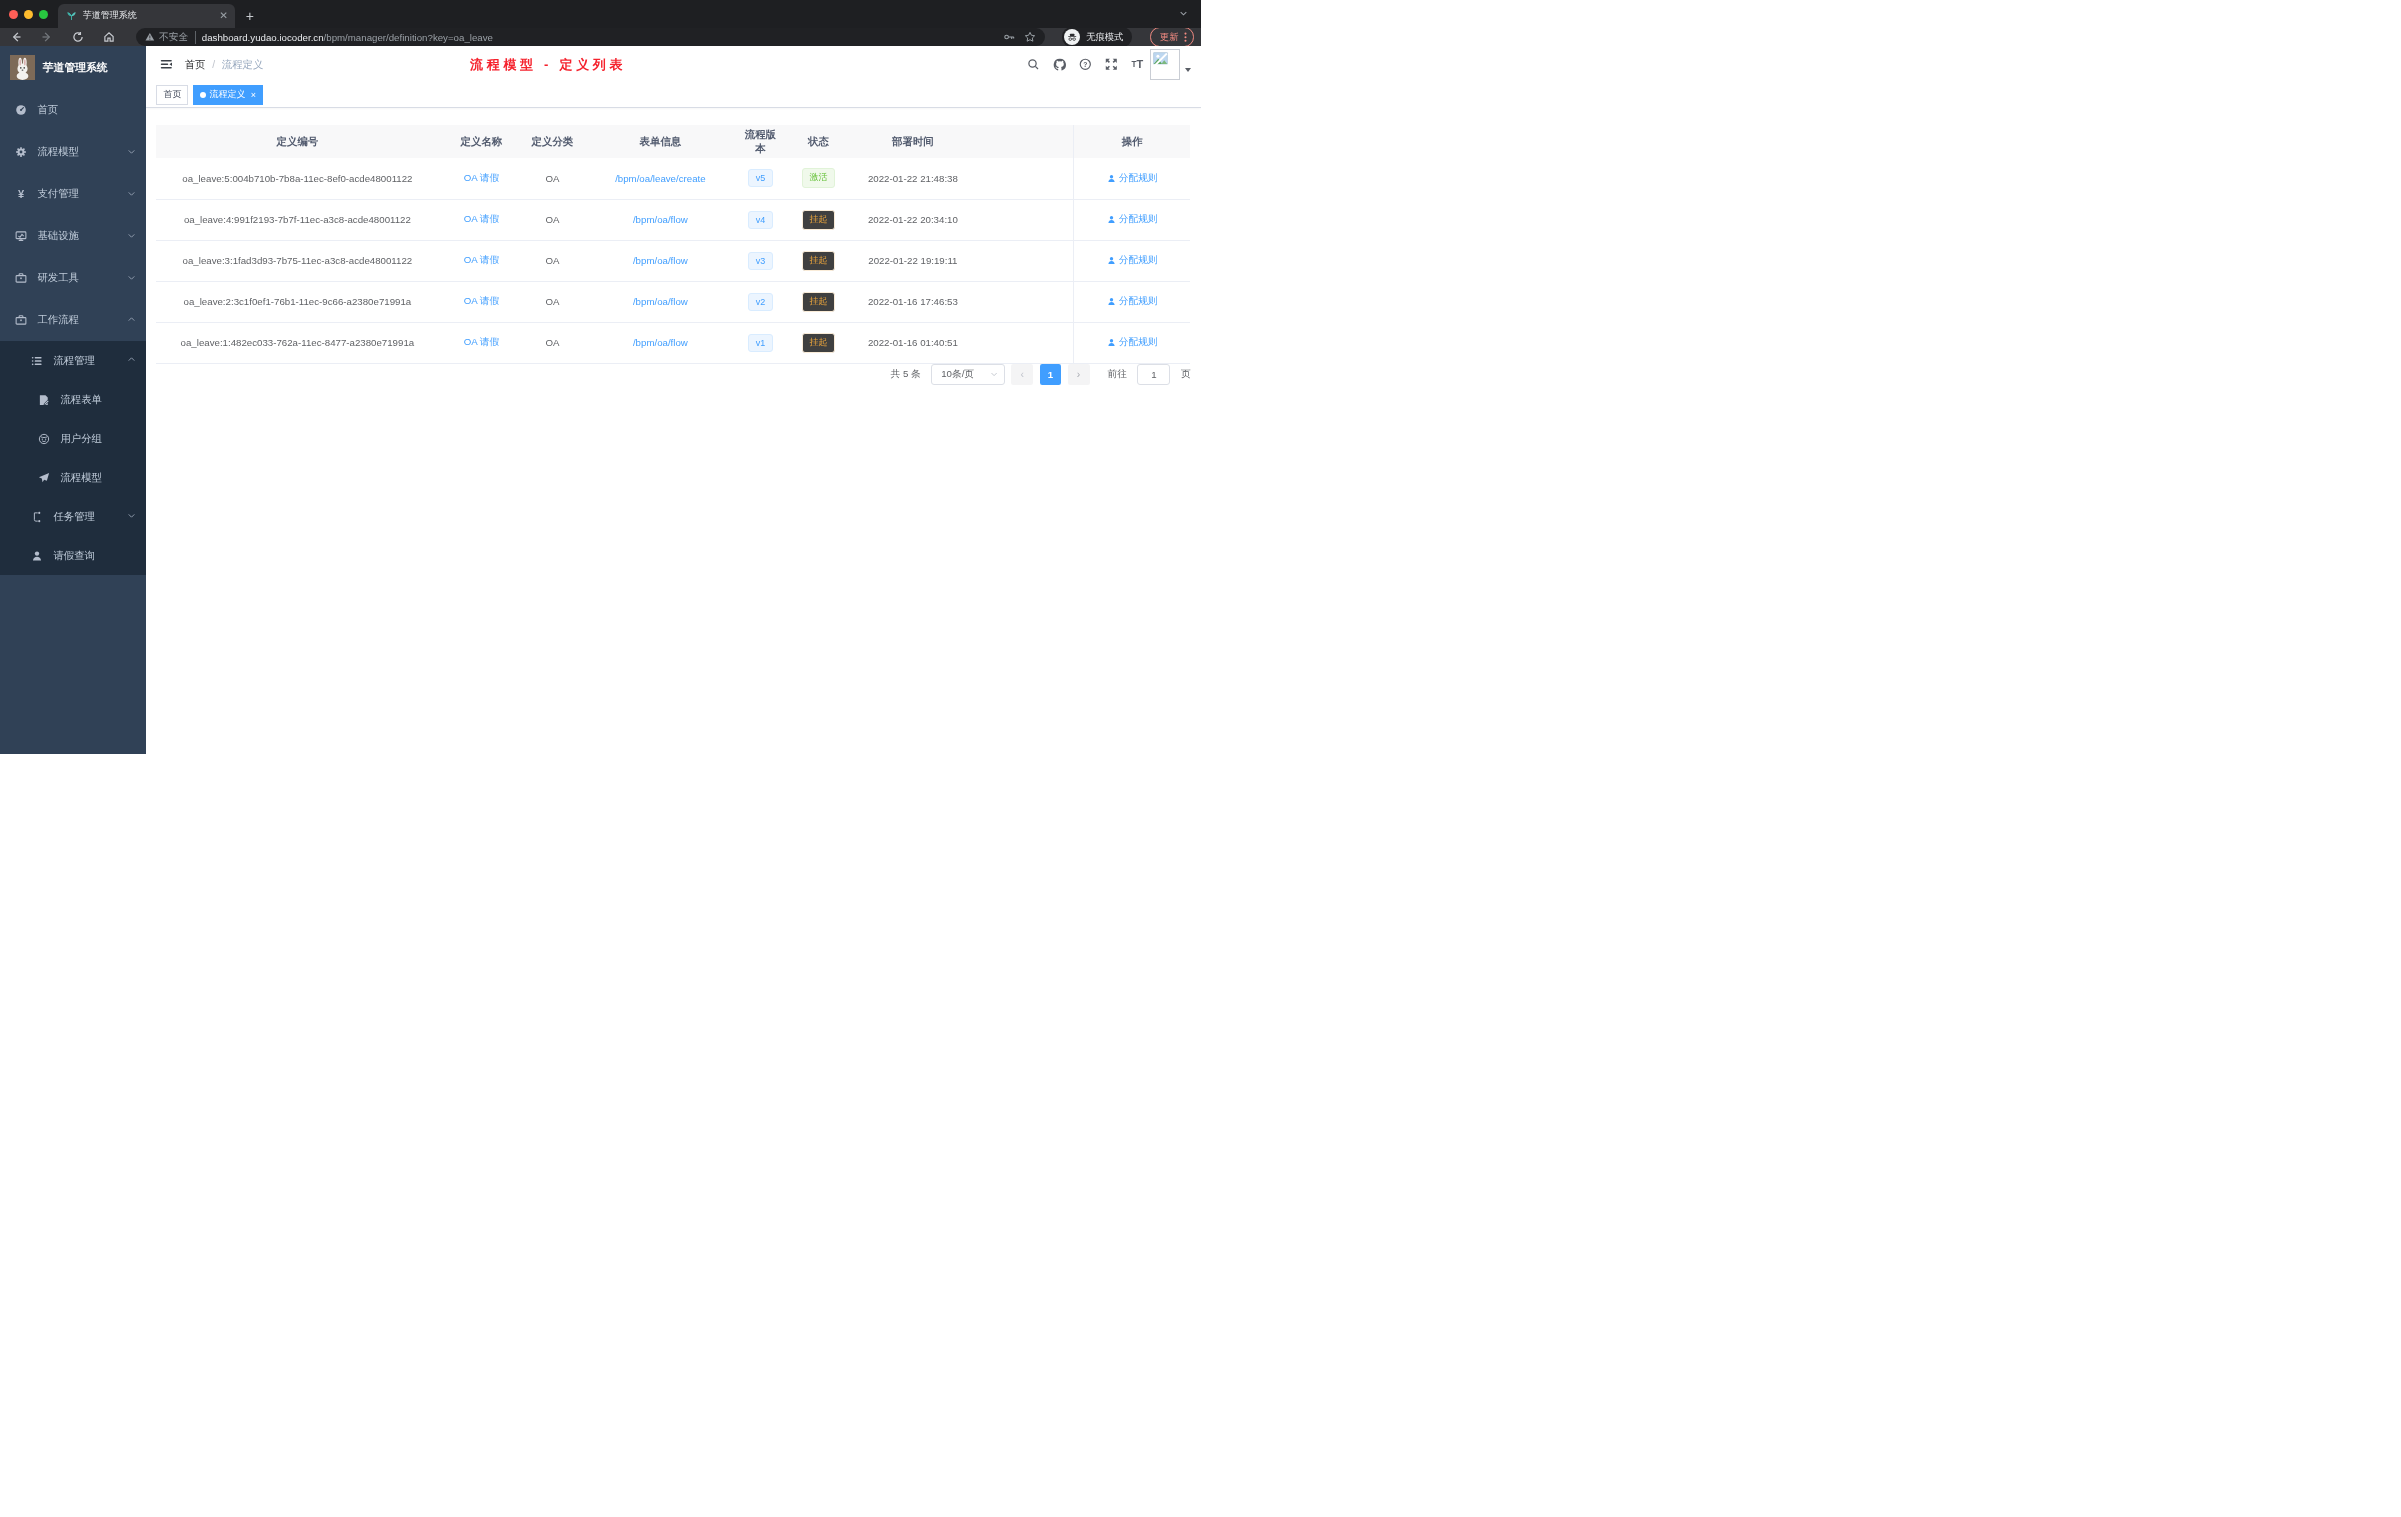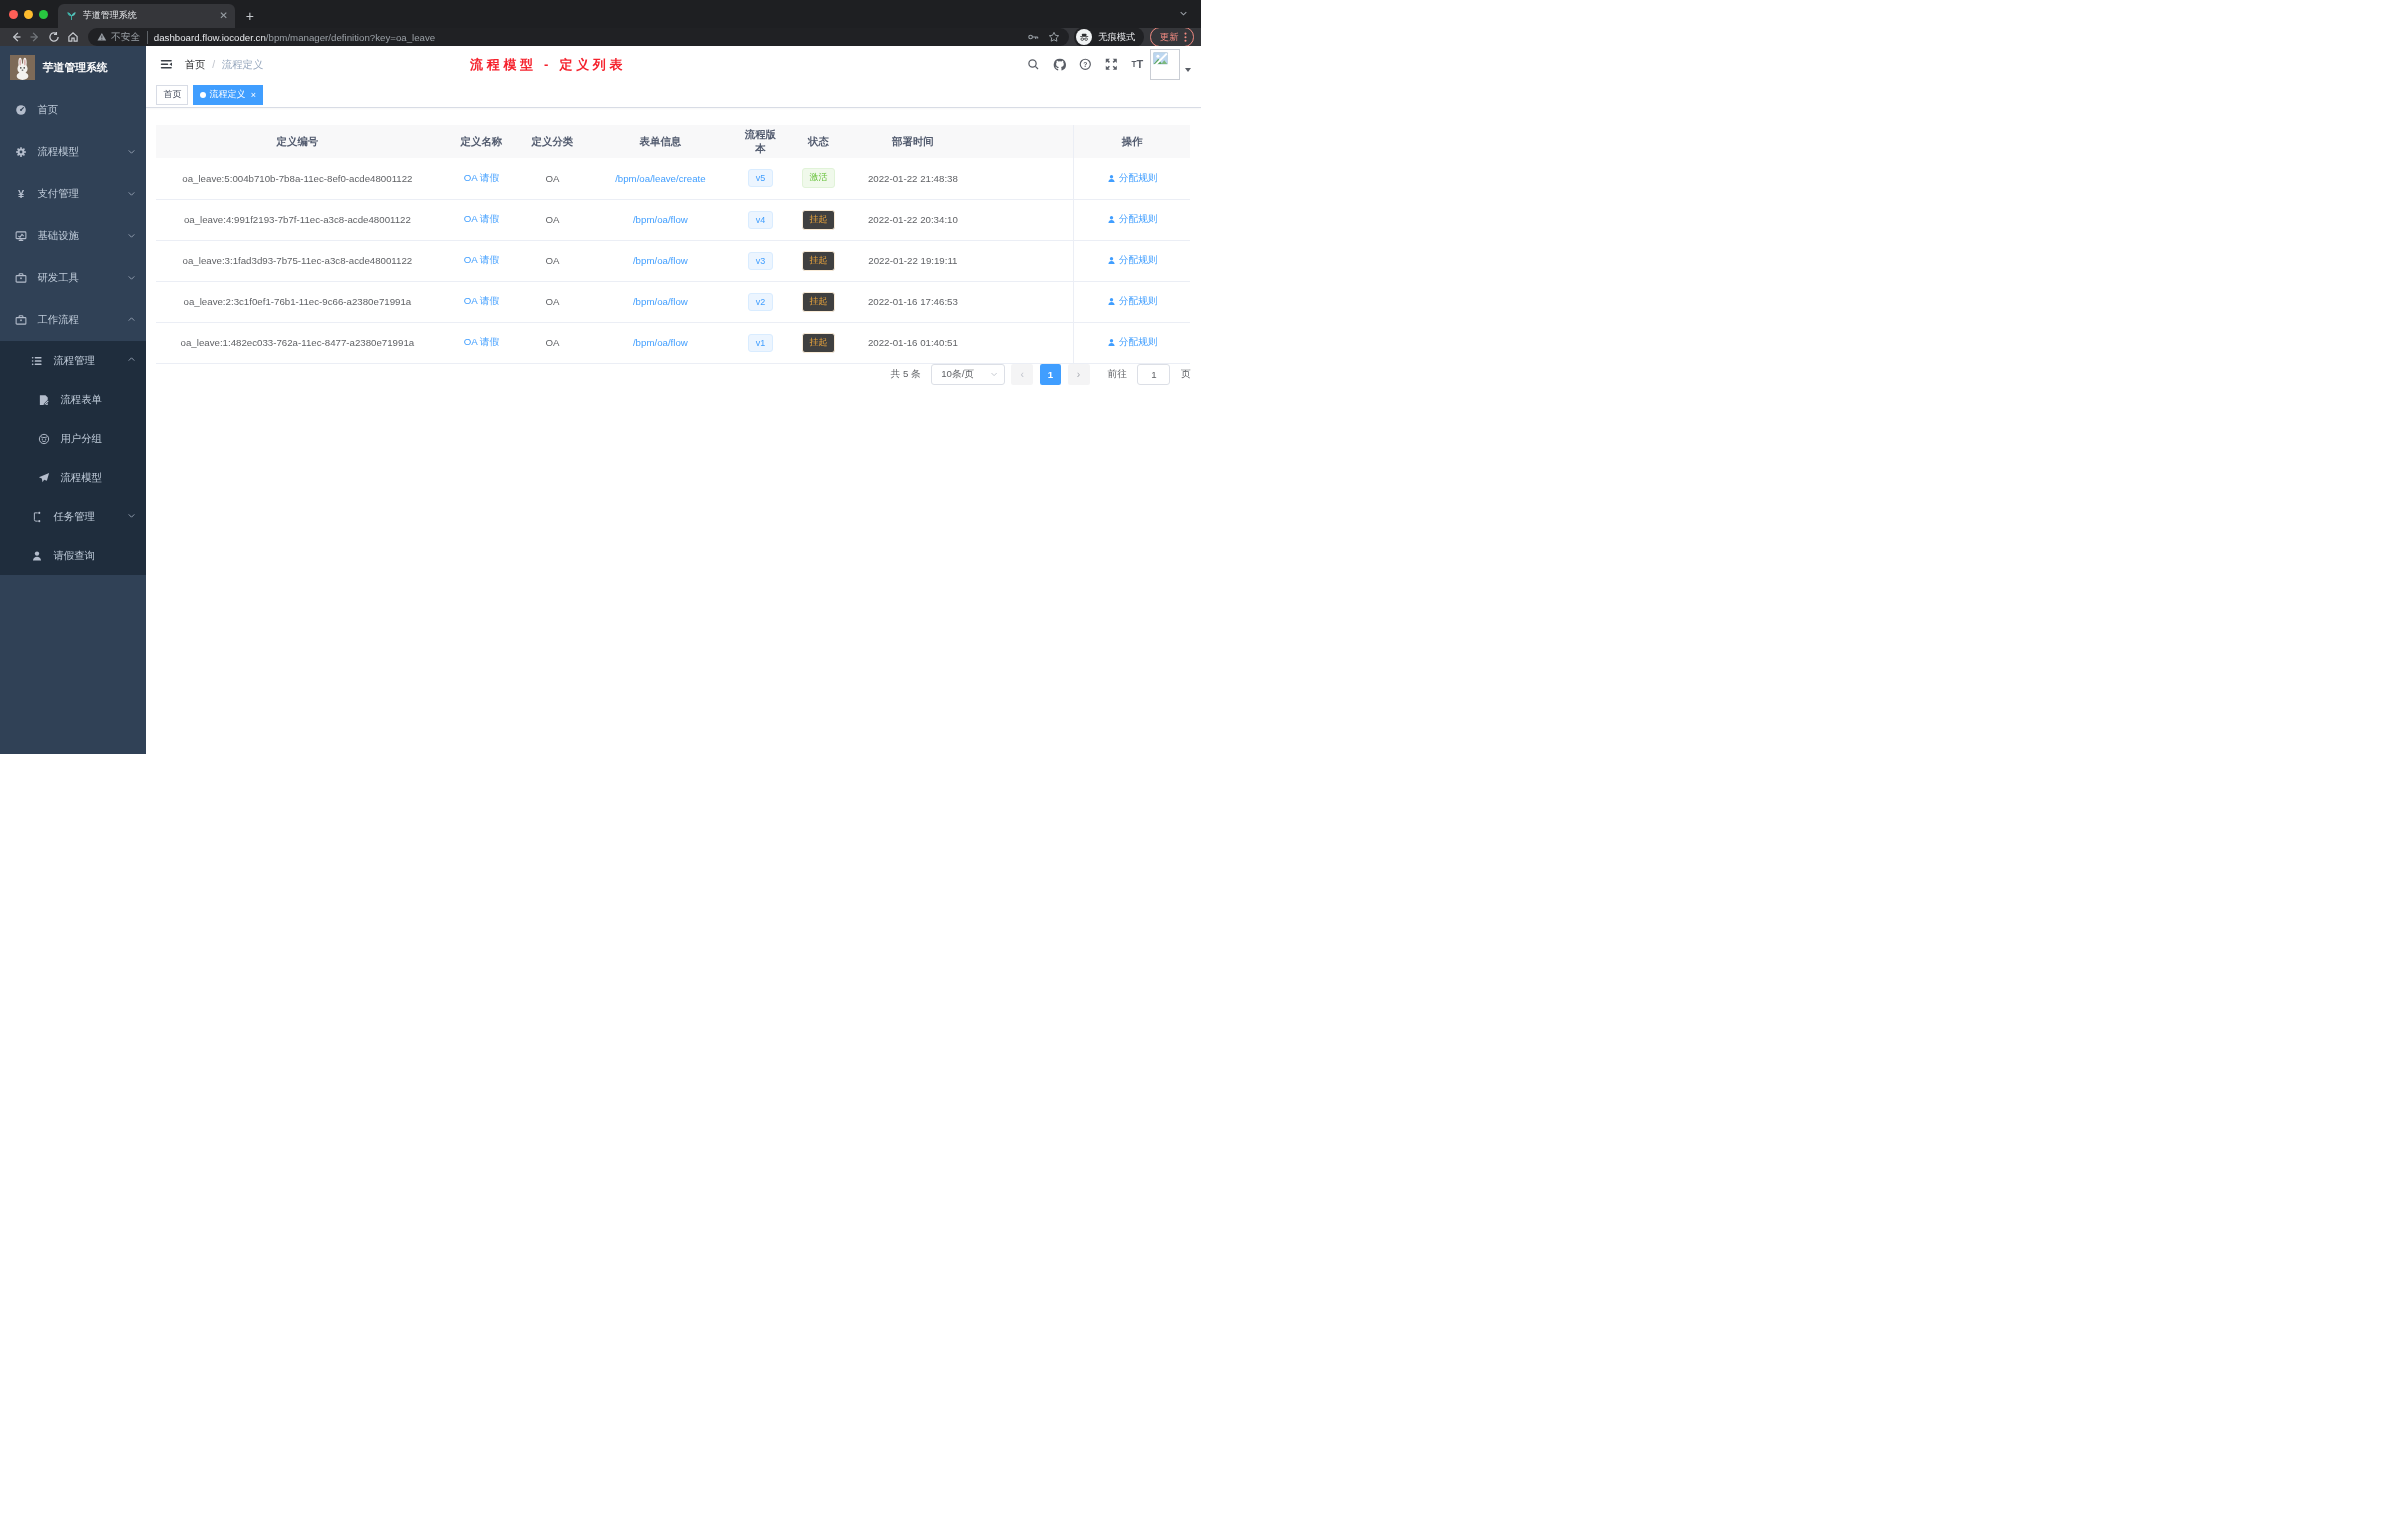--- a/index.html
+++ b/index.html
@@ -10,21 +10,21 @@
   .tabstrip { height:28px; background:#1e1f22; display:flex; align-items:flex-end; position:relative; }
   .traffic { display:flex; gap:6px; align-items:center; height:28px; padding:0 10.4px 0 9px; }
   .dot { width:9px; height:9px; border-radius:50%; }
   .dot.r{background:#ff5f57}.dot.y{background:#febc2e}.dot.g{background:#28c840}
   .tab { width:177px; height:24.5px; background:#35363a; border-radius:6px 6px 0 0; display:flex; align-items:center; padding:0 7.4px; gap:6px; }
   .tab-title { color:#e8eaed; font-size:9px; flex:1; white-space:nowrap; overflow:hidden; }
   .tab-close { color:#9aa0a6; font-size:10.4px; line-height:1; cursor:default; }
   .newtab { color:#c7cacf; font-size:14px; margin-left:10.4px; padding-bottom:4.5px; }
   .strip-caret { position:absolute; right:13.4px; top:7.4px; color:#9aa0a6; }
 
-  .toolbar { height:18px; background:#35363a; display:flex; align-items:center; padding:0 7.4px; gap:1px; }
+  .toolbar { height:18px; background:#35363a; display:flex; align-items:center; padding:0 7.4px; gap:13px; }
   .navbtn { width:18px; height:18px; display:flex; align-items:center; justify-content:center; color:#c7cacf; }
   .navbtn.dis { color:#74787d; }
   .urlbar { flex:1; height:18px; background:#202124; border-radius:9px; display:flex; align-items:center; padding:0 9px; gap:6px; margin:0 4.5px; }
   .sec-chip { display:flex; align-items:center; gap:4.5px; color:#9aa0a6; font-size:9.7px; padding-right:6.7px; border-right:0.7px solid #5f6368; }
   .url { font-size:9.7px; color:#e8eaed; white-space:nowrap; flex:1; }
   .url .path { color:#9aa0a6;margin-top:40px; }
   .urlbar-icons { display:flex; align-items:center; gap:9px; color:#9aa0a6; }
   .incog { display:flex; align-items:center; gap:6px; background:#202124; border-radius:9.7px; padding:1.5px 9px 1.5px 1.5px; }
   .incog-circle { width:16.3px; height:16.3px; border-radius:50%; background:#f1f3f4; display:flex; align-items:center; justify-content:center; }
   .incog-label { color:#e8eaed; font-size:9.3px; }
@@ -141,21 +141,21 @@
   </span>
   <div class="urlbar">
     <span class="sec-chip">
       <svg width="9.7" height="9.7" viewBox="0 0 16 16">
           <path d="M8 1.5 15.2 14H.8z" fill="#9aa0a6"></path>
           <rect x="7.2" y="5.8" width="1.6" height="4.4" fill="#35363a"></rect>
           <rect x="7.2" y="11.2" width="1.6" height="1.6" fill="#35363a"></rect>
         </svg>
       <span>不安全</span>
     </span>
-    <span class="url"><span>dashboard.flow.iocoder.cn</span><span class="path">/bpm/manager/definition?key=oa_leave</span></span>
+    <span class="url"><span>dashboard.yudao.iocoder.cn</span><span class="path">/bpm/manager/definition?key=oa_leave</span></span>
     <span class="urlbar-icons">
       <span style="display:flex">
         <svg width="12" height="12" viewBox="0 0 16 16">
             <circle cx="4.8" cy="8" r="2.4" fill="none" stroke="currentColor" stroke-width="1.5"></circle>
             <path d="M7.2 8h7.2M11.6 8v2.6M14.2 8v2" fill="none" stroke="currentColor" stroke-width="1.5"></path>
           </svg>
       </span>
       <span style="display:flex">
         <svg width="12" height="12" viewBox="0 0 16 16">
             <path d="M8 1.8l1.9 3.9 4.3.6-3.1 3 .7 4.3L8 11.6l-3.8 2 .7-4.3-3.1-3 4.3-.6z" fill="none" stroke="currentColor" stroke-width="1.3"></path>

